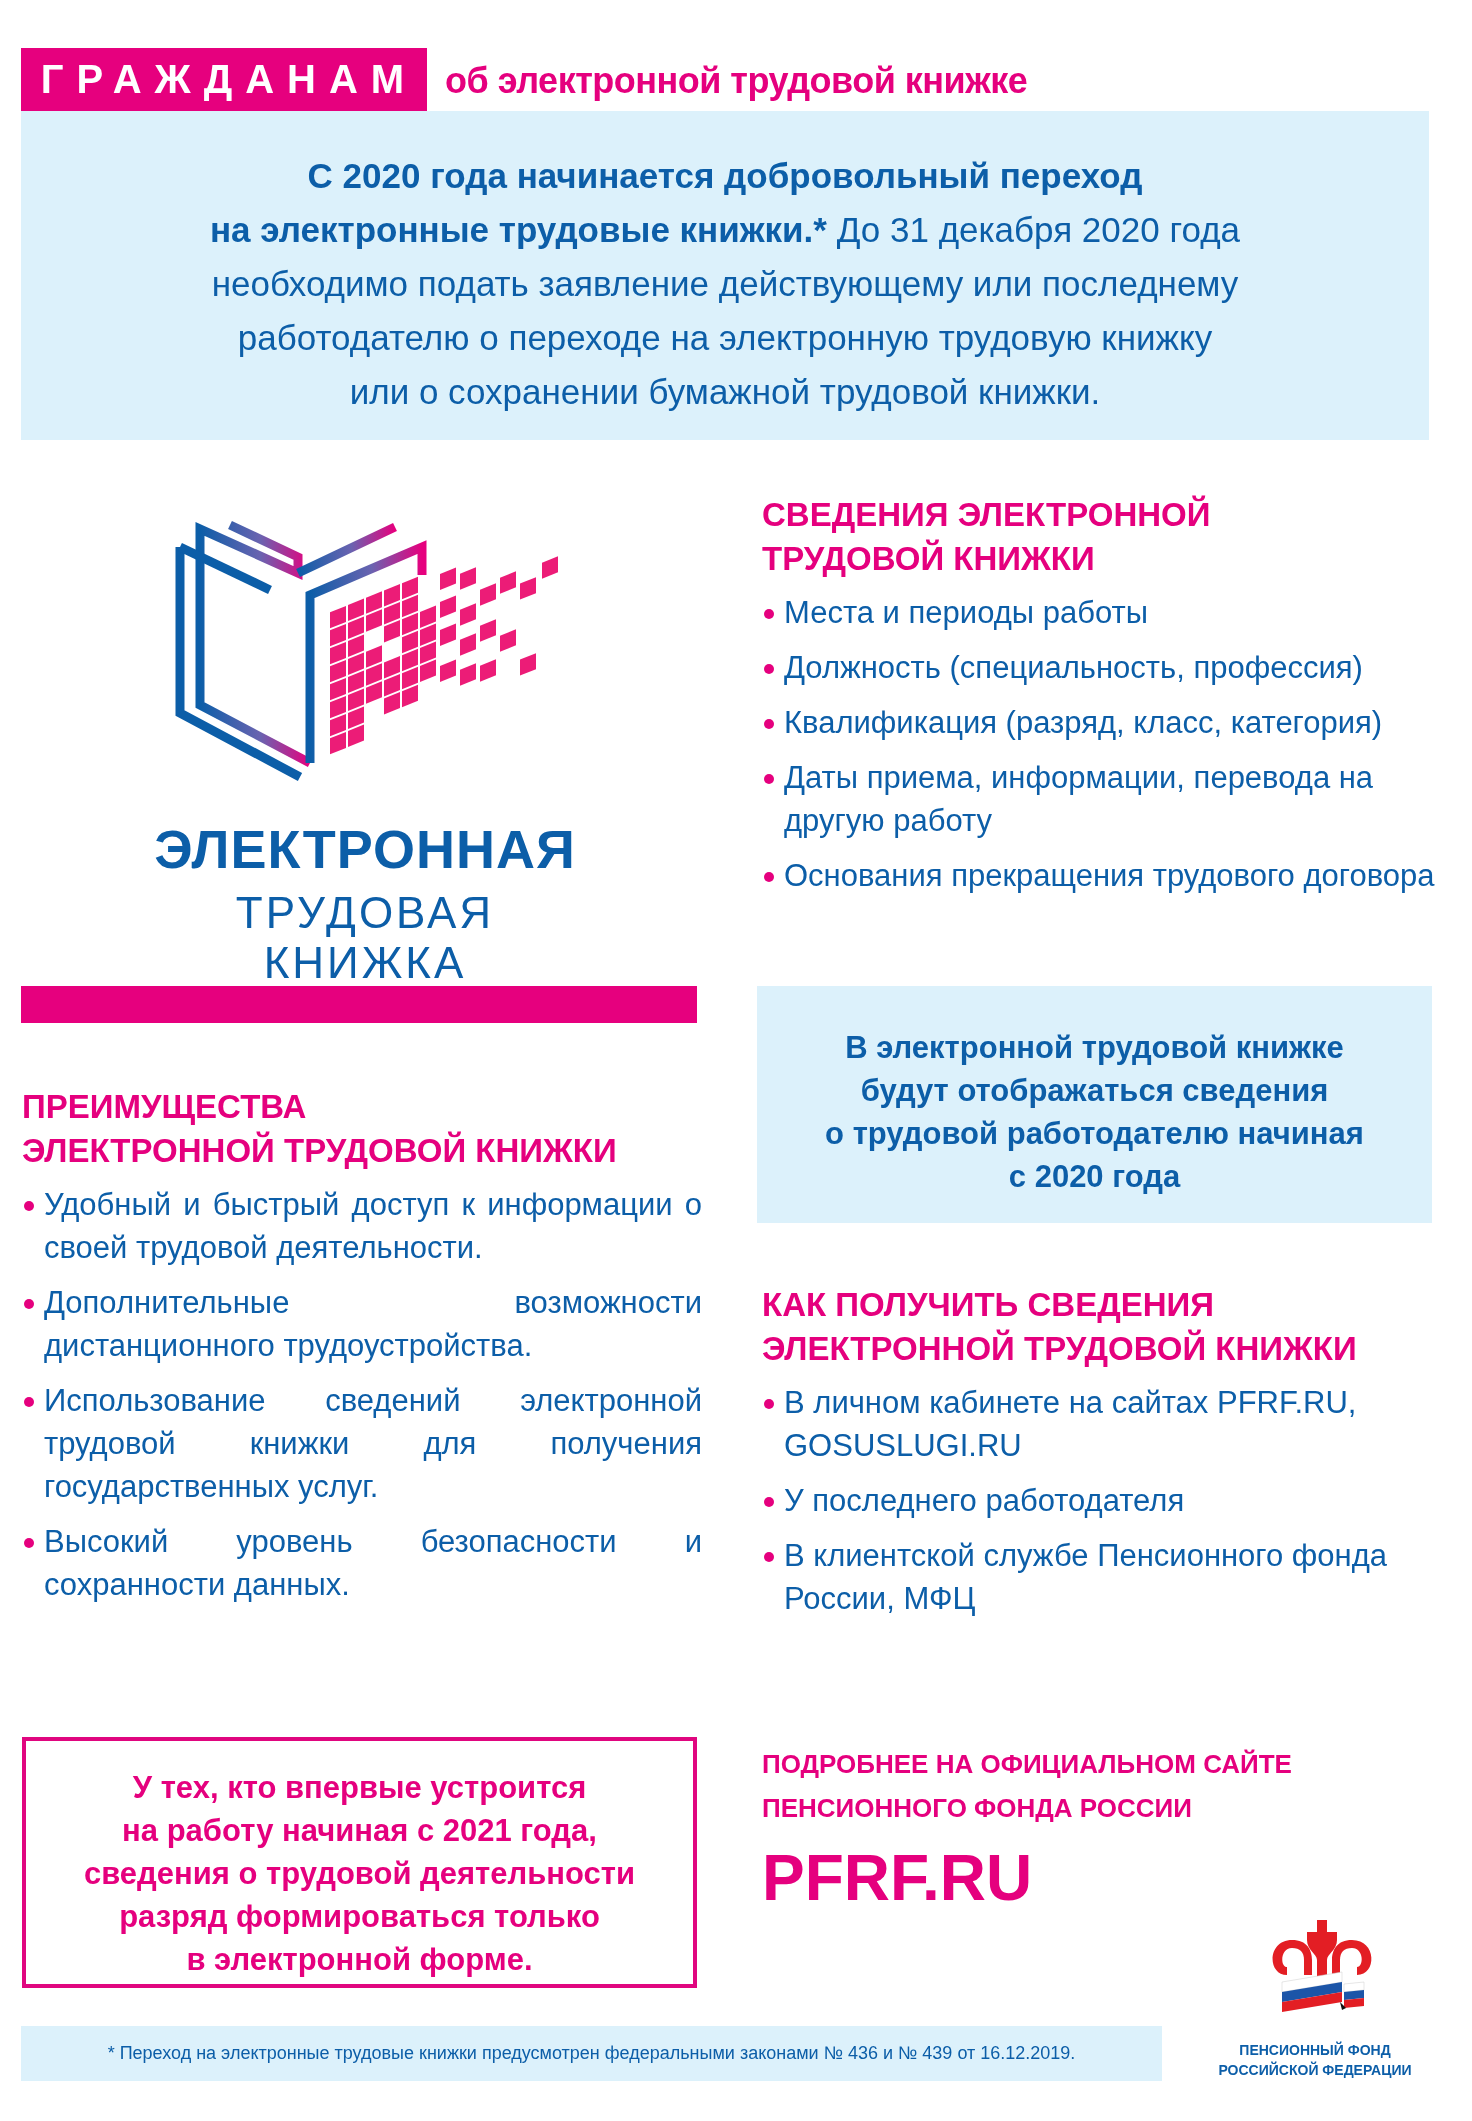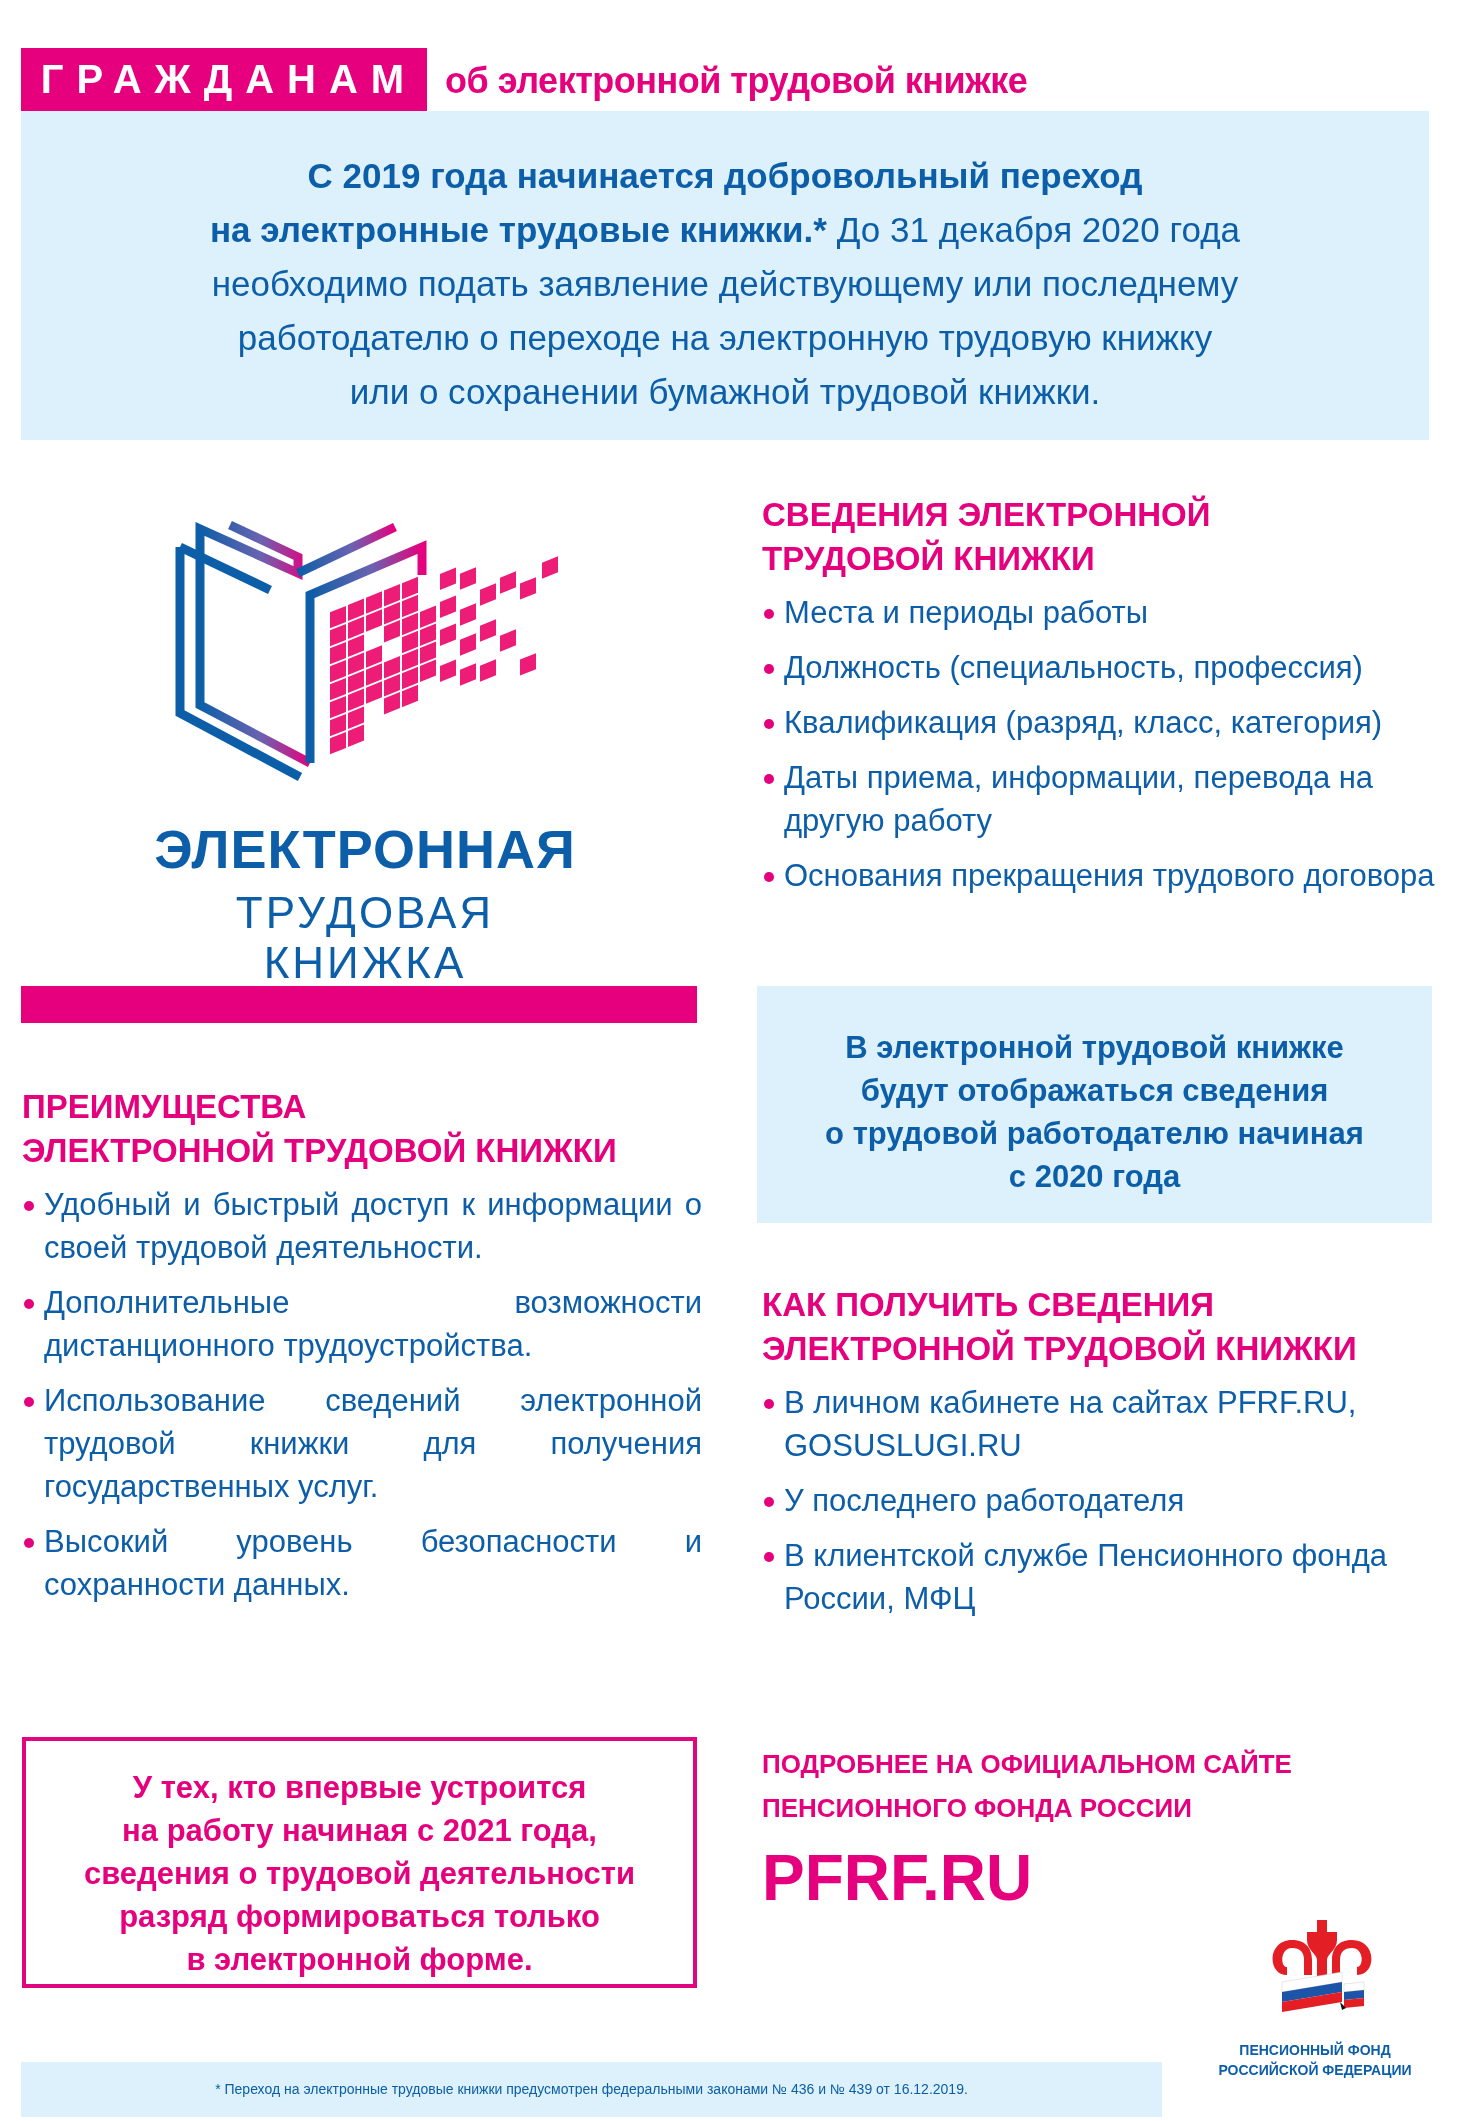--- a/index.html
+++ b/index.html
@@ -44,33 +44,33 @@
   #how-to ul { margin-top:10px; }
 
   #note-box { left:22px; top:1737px; width:675px; height:251px; border:4px solid #e0067f;
     box-sizing:border-box; padding-top:25px; text-align:center; font-weight:bold; font-size:31px; line-height:43px; color:#e5007e; }
 
   #more { left:762px; top:1742px; width:700px; }
   #more .section-title { font-size:26px; }
   #site { margin-top:12px; font-size:64px; font-weight:bold; color:#e5007e; line-height:72px; }
 
   #footer { left:21px; top:2026px; width:1141px; height:55px; background:#dcf1fb; text-align:center;
-    font-size:14px; line-height:55px; color:#0c5ea8;margin-top:36px; }
+    font-size:18px; line-height:55px; color:#0c5ea8; }
 
   #pfr-logo { left:1262px; top:1920px; width:120px; height:100px; }
   #pfr-name { left:1195px; top:2040px; width:240px; text-align:center; font-size:14px; font-weight:bold; line-height:20px; color:#0c5ea8; }
 </style>
 </head>
 <body>
 
 <div id="hdr-label" class="abs">ГРАЖДАНАМ</div>
 <div id="hdr-sub" class="abs">об электронной трудовой книжке</div>
 
 <div id="intro" class="abs">
-  <div><b>С 2019 года начинается добровольный переход</b></div>
+  <div><b>С 2020 года начинается добровольный переход</b></div>
   <div><b>на электронные трудовые книжки.*</b><span> До 31 декабря 2020 года</span></div>
   <div>необходимо подать заявление действующему или последнему</div>
   <div>работодателю о переходе на электронную трудовую книжку</div>
   <div>или о сохранении бумажной трудовой книжки.</div>
 </div>
 
 <svg id="logo-svg" class="abs" viewBox="0 0 410 290">
   <defs>
     <linearGradient id="bookgrad" x1="0" y1="0" x2="1" y2="0">
       <stop offset="0" stop-color="#0c5ea8"></stop>

